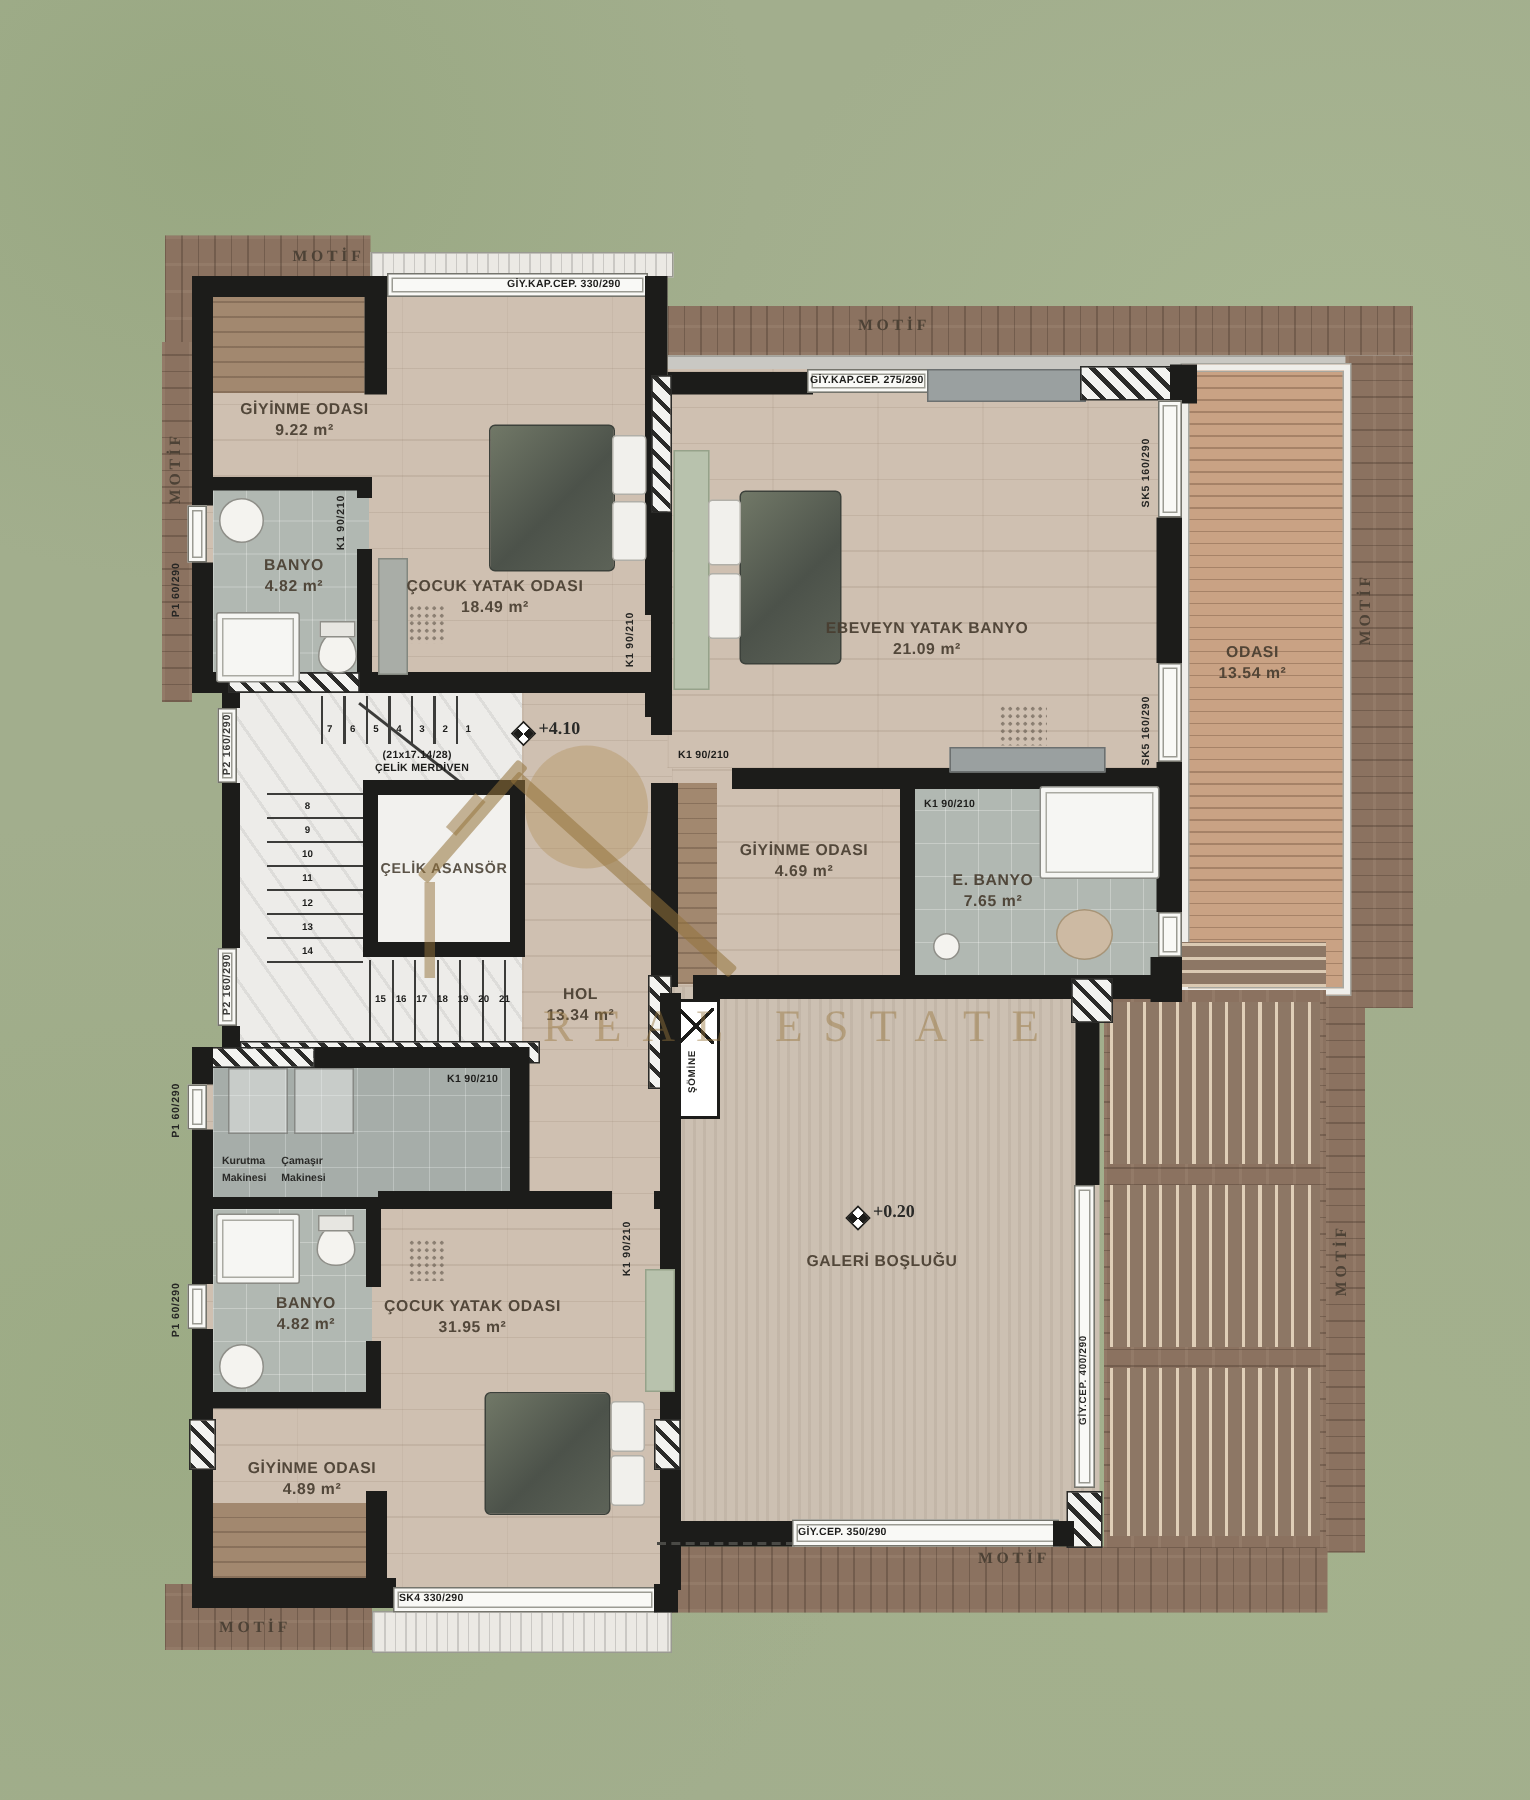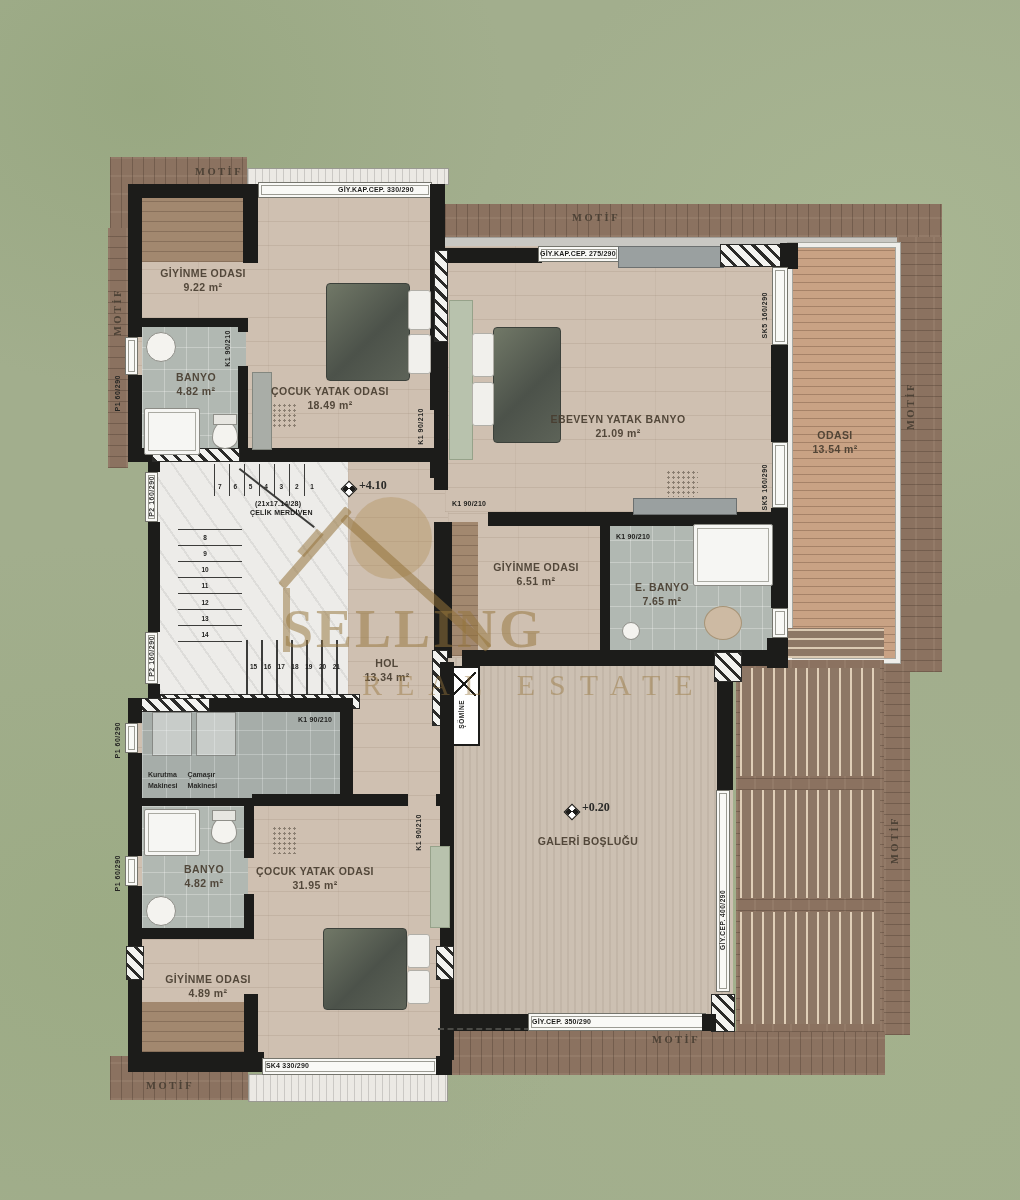--- a/index.html
+++ b/index.html
@@ -182,20 +182,23 @@
       <span>6</span>
       <span>5</span>
       <span>4</span>
       <span>3</span>
       <span>2</span>
       <span>1</span>
     </div>
   <div class="abs z15" style="left:240px;top:468px;width:95px;height:2px;background:#3c3c3a;transform:rotate(38deg);transform-origin:0 0"></div>
   <div class="slbl" style="left:255px;top:500px;font-size:7px">(21x17.14/28)</div>
   <div class="slbl" style="left:250px;top:509px;font-size:7px">ÇELİK MERDİVEN</div>
+  <div class="elev" style="left:242px;top:520px;width:108px;height:118px">
+      <span>ÇELİK ASANSÖR</span>
+    </div>
   <div class="abs treadsH z15" style="left:178px;top:528px;width:64px;height:114px"></div>
   <div class="numCol" style="left:199px;top:534px;height:104px;width:12px">
       <span>8</span>
       <span>9</span>
       <span>10</span>
       <span>11</span>
       <span>12</span>
       <span>13</span>
       <span>14</span>
     </div>
@@ -303,21 +306,21 @@
   <div class="rlbl" style="left:618px;top:412px">
       <div>EBEVEYN YATAK BANYO</div>
       <div>21.09 m²</div>
     </div>
   <div class="rlbl" style="left:835px;top:428px">
       <div>ODASI</div>
       <div>13.54 m²</div>
     </div>
   <div class="rlbl" style="left:536px;top:560px">
       <div>GİYİNME ODASI</div>
-      <div>6.51 m²</div>
+      <div>4.69 m²</div>
     </div>
   <div class="rlbl" style="left:662px;top:580px">
       <div>E. BANYO</div>
       <div>7.65 m²</div>
     </div>
   <div class="rlbl" style="left:387px;top:656px">
       <div>HOL</div>
       <div>13.34 m²</div>
     </div>
   <div class="rlbl" style="left:588px;top:834px">
@@ -348,16 +351,15 @@
   </div>
 
   <div class="diam" style="left:566px;top:806px"></div>
   <div class="lvl" style="left:582px;top:800px">+0.20</div>
 
   <div class="wm" style="left:350px;top:497px;width:82px;height:82px;border-radius:50%;background:rgba(176,138,80,.36)"></div>
   <div class="wm" style="left:346px;top:514px;width:196px;height:9px;background:rgba(148,114,58,.55);transform:rotate(42deg);transform-origin:0 0;border-radius:2px"></div>
   <div class="wm" style="left:352px;top:512px;width:102px;height:9px;background:rgba(148,114,58,.55);transform:rotate(131deg);transform-origin:0 0;border-radius:2px"></div>
   <div class="wm" style="left:283px;top:588px;width:7px;height:64px;background:rgba(148,114,58,.5)"></div>
   <div class="wm" style="left:306px;top:528px;width:9px;height:30px;background:rgba(148,114,58,.5);transform:rotate(41deg)"></div>
-  <div class="wm wm-serif" style="left:283px;top:598px;font-size:54px;font-weight:600;letter-spacing:3px;color:rgba(150,117,60,.52)">SELLING</div>
   <div class="wm wm-serif" style="left:362px;top:668px;font-size:30px;font-weight:400;letter-spacing:14px;color:rgba(150,117,60,.45)">REAL ESTATE</div>
 
 </div>
 
 </body></html>

